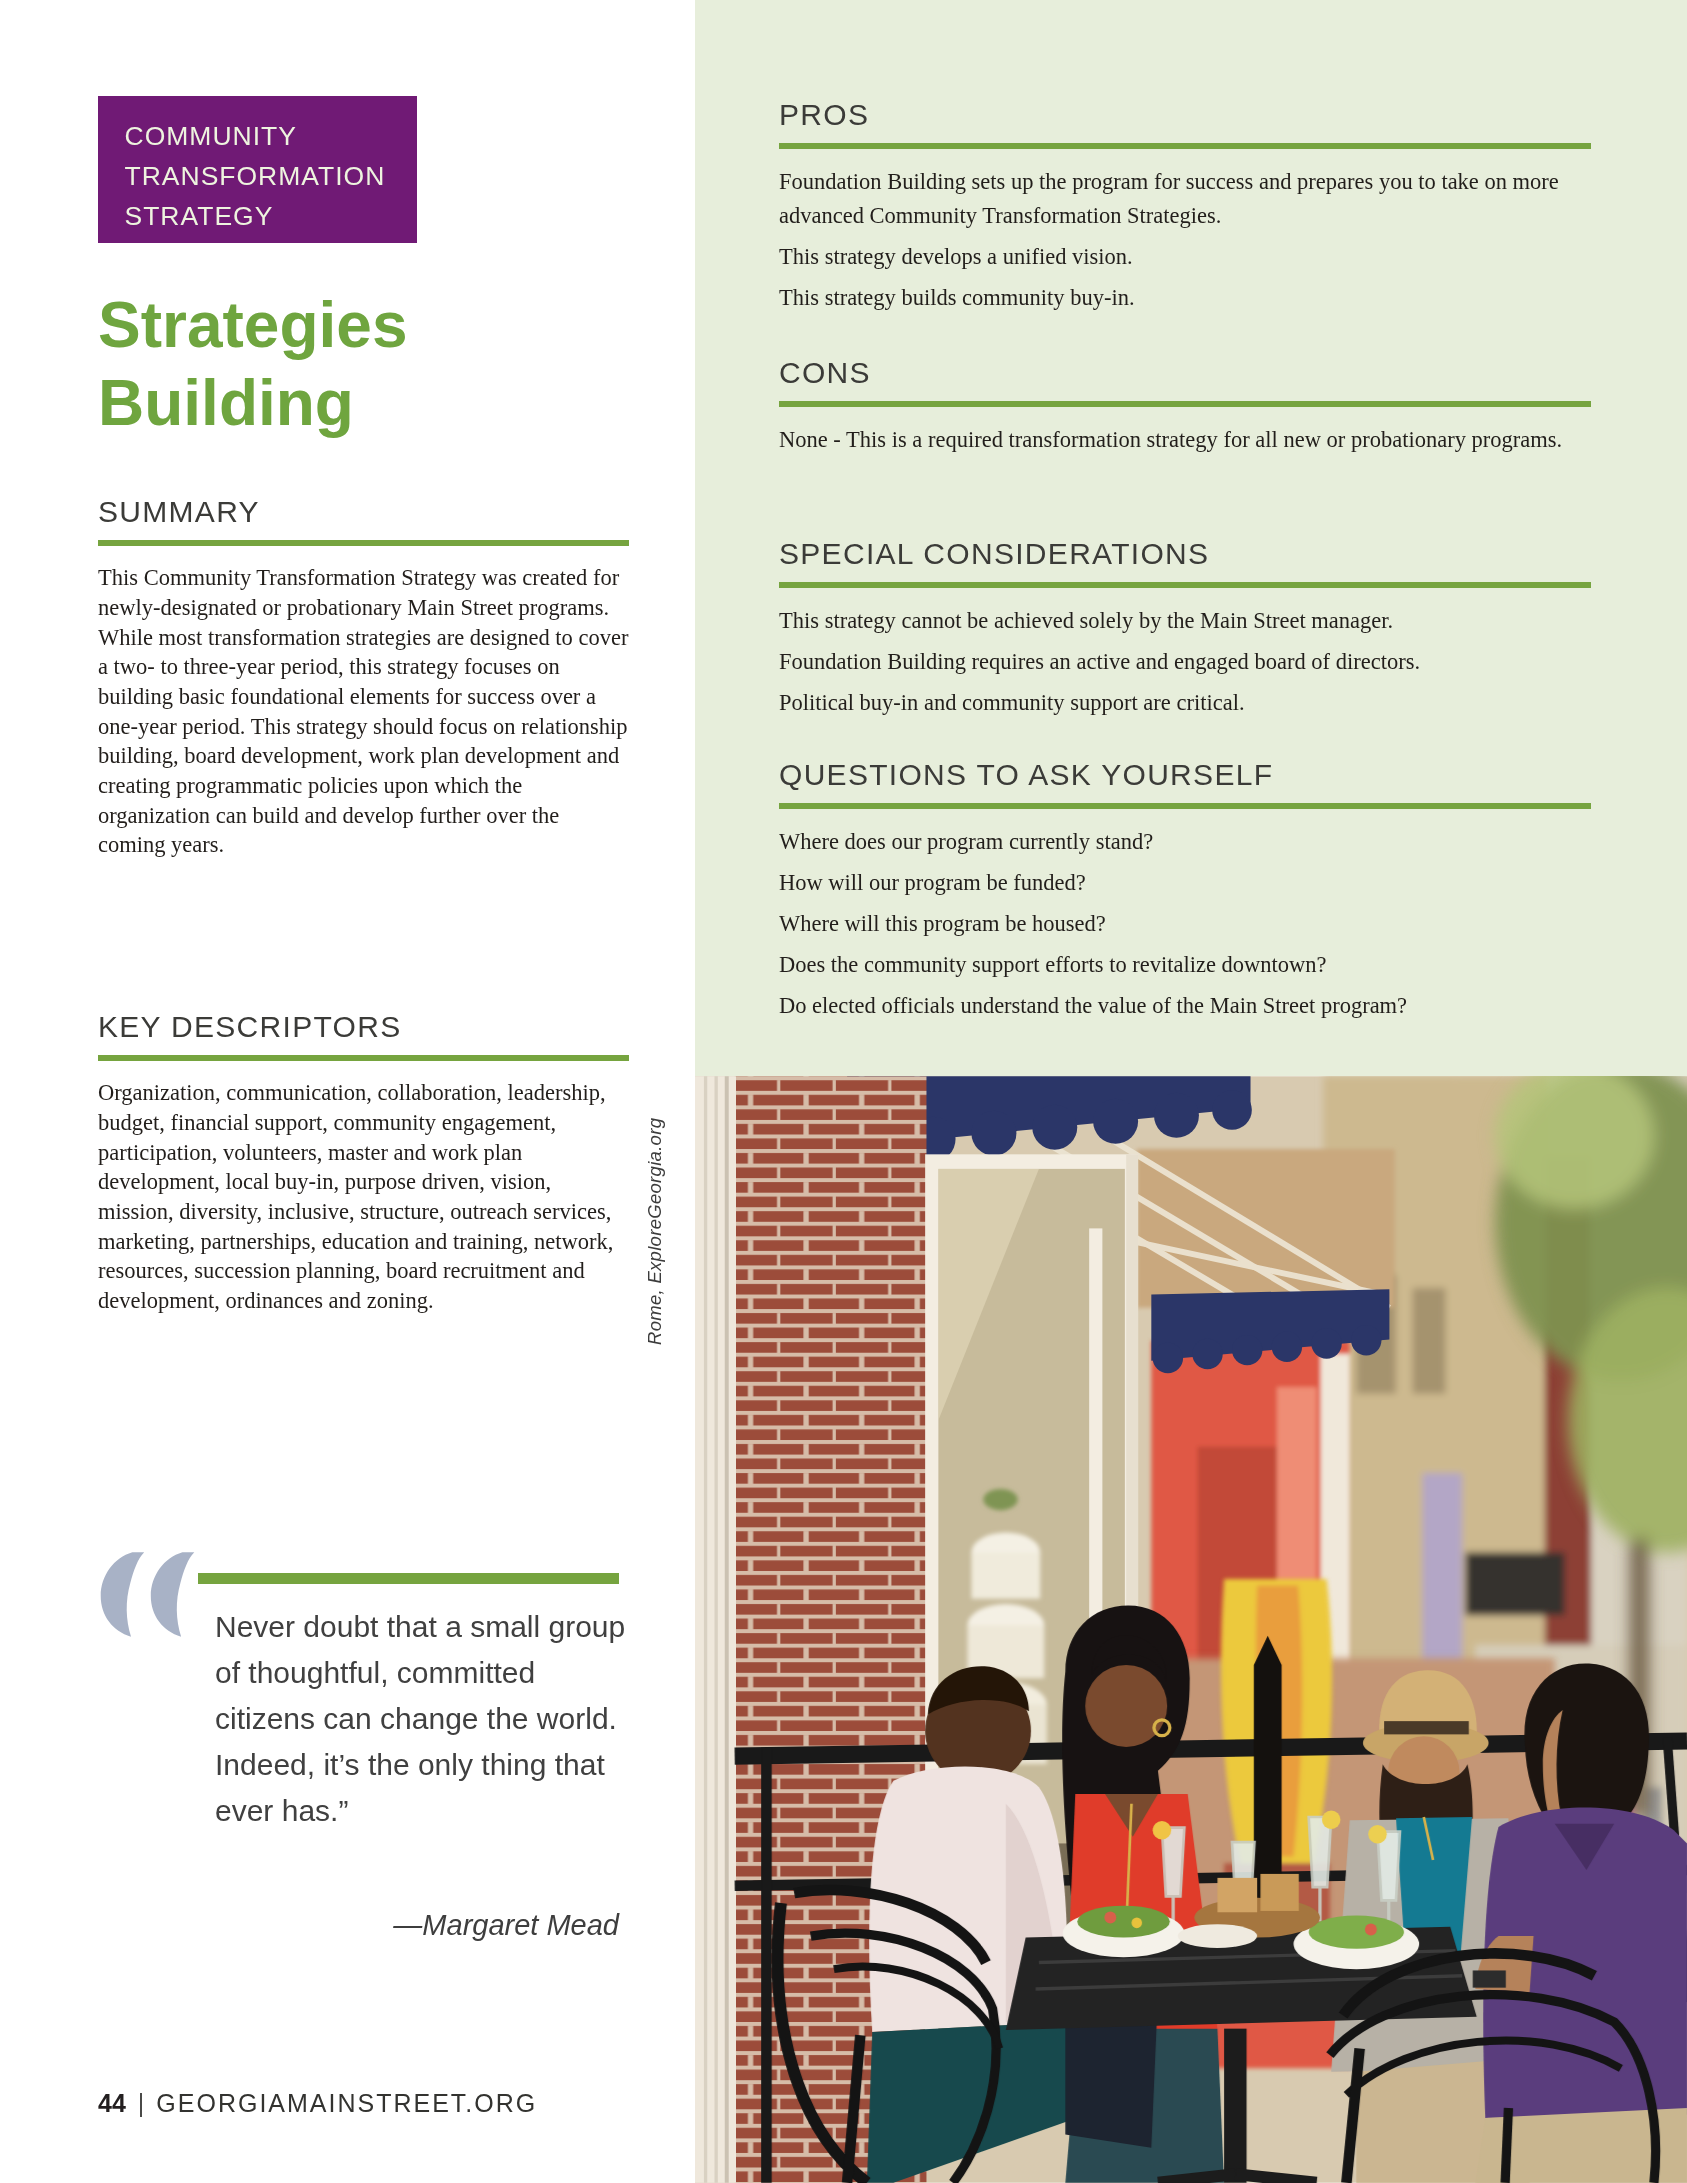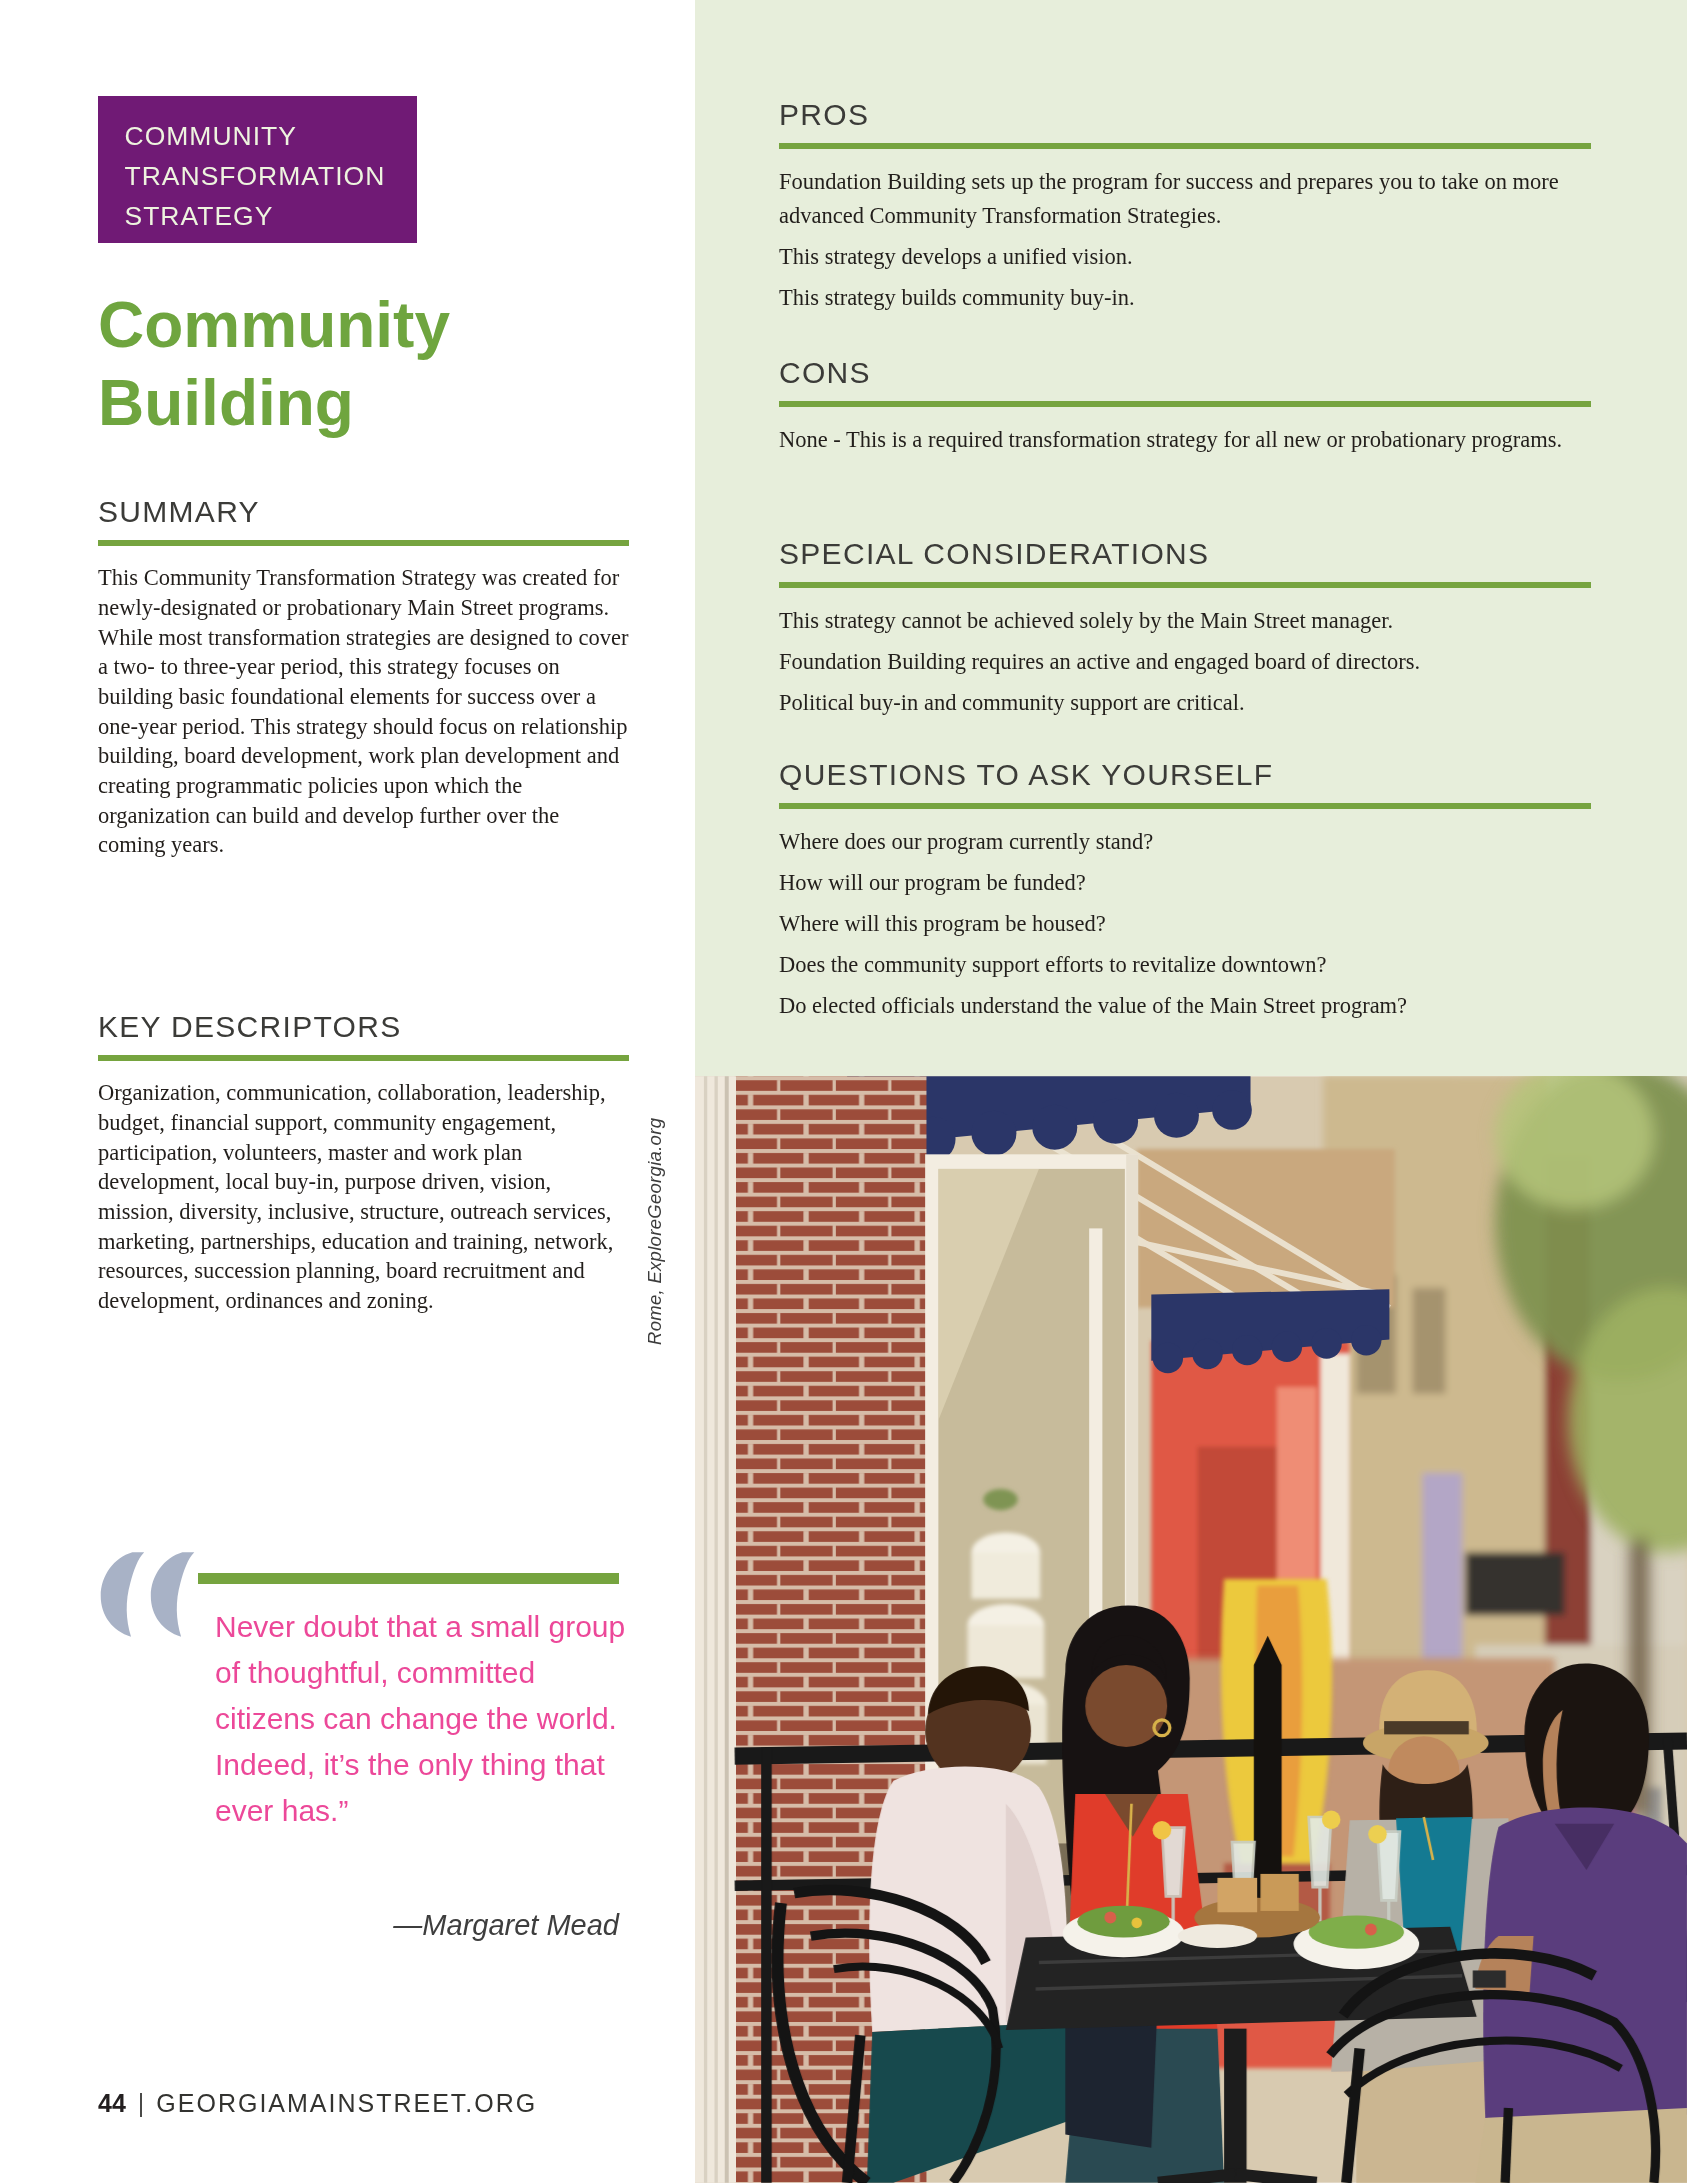--- a/index.html
+++ b/index.html
@@ -20,21 +20,21 @@
   .sec-bar{height:6.6px;background:#76a43f;margin-top:10.6px;}
   .serif{font-family:"Liberation Serif",serif;color:#221e1b;}
 
   .sec-summary{left:98px;top:495px;width:531px;}
   .sec-kd{left:98px;top:1010px;width:531px;}
   .sec-summary p,.sec-kd p{margin:17px 0 0 0;font-size:22.5px;line-height:1.32;}
 
   
   .quote-mark{left:98px;top:1551px;width:99px;height:87px;}
   .quote-bar{left:198px;top:1573px;width:421px;height:10.6px;background:#76a43f;}
-  .quote-text{left:215px;top:1604px;width:423px;font-size:30px;line-height:46px;color:#ec4899;font-weight:300;}
+  .quote-text{left:215px;top:1604px;width:423px;font-size:30px;line-height:46px;color:#404040;font-weight:300;}
   .quote-attrib{left:215px;top:1909px;width:404px;text-align:right;font-size:29px;font-style:italic;color:#3e3e3e;}
 
   
   .rsec{left:779px;width:812px;}
   .rsec p{margin:0 0 7.3px 0;font-size:22.5px;line-height:1.5;}
   .rsec .body{margin-top:16px;}
   .sec-pros{top:98px;}
   .sec-cons{top:356px;}
   .sec-special{top:537px;}
   .sec-questions{top:758px;}
@@ -52,21 +52,21 @@
 </style>
 </head>
 <body>
 
 <div class="abs green-panel"></div>
 
 <div class="abs tag-box">
   <div class="tag-text">COMMUNITY TRANSFORMATION STRATEGY</div>
 </div>
 
-<div class="abs page-title">Community Building</div>
+<div class="abs page-title">Strategies Building</div>
 
 <div class="abs sec-summary">
   <h3 class="sec-head">SUMMARY</h3>
   <div class="sec-bar"></div>
   <p class="serif">This Community Transformation Strategy was created for newly-designated or probationary Main Street programs. While most transformation strategies are designed to cover a two- to three-year period, this strategy focuses on building basic foundational elements for success over a one-year period. This strategy should focus on relationship building, board development, work plan development and creating programmatic policies upon which the organization can build and develop further over the coming years.</p>
 </div>
 
 <div class="abs sec-kd">
   <h3 class="sec-head">KEY DESCRIPTORS</h3>
   <div class="sec-bar"></div>

